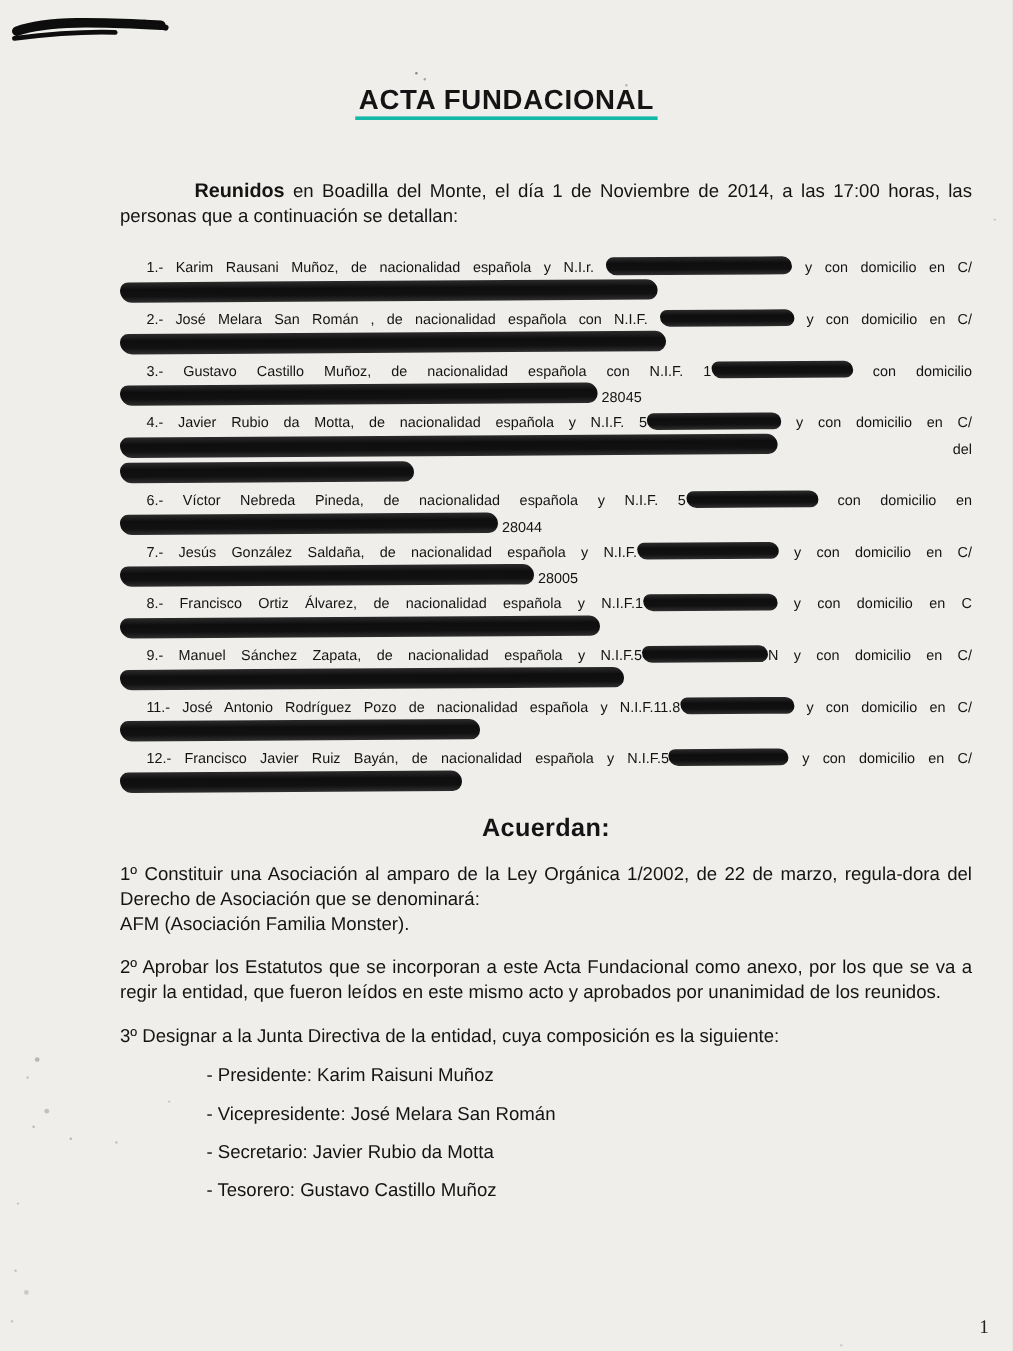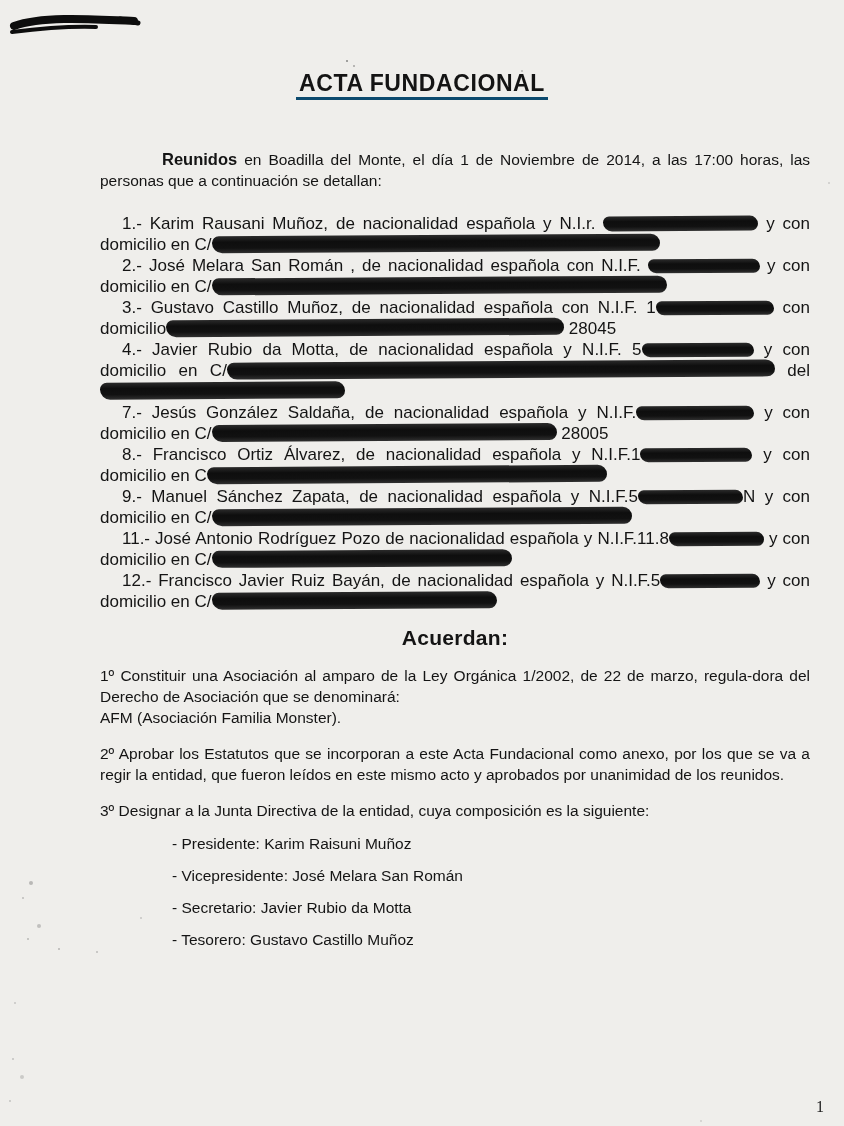--- a/index.html
+++ b/index.html
@@ -10,34 +10,34 @@
     background:#efeeeb;
     box-sizing:border-box;
     padding-top:70px;
     overflow:hidden;
     font-family:"Liberation Sans", sans-serif;
     color:#141414;
   }
   .title{margin:0;text-align:center;font-size:23px;letter-spacing:.6px;}
   .title .tl{
     font-weight:bold;
-    border-bottom:3px solid #0c4a6e;
+    border-bottom:3px solid #14b8a6;
     padding:0 3px 1px 3px;
   }
   .intro{
     margin:52px 34px 0 100px;
     font-size:15.5px;line-height:21px;
     text-align:justify;
     text-indent:62px;
     font-weight:500;
   }
   .intro .b{font-weight:bold;font-size:16.5px;}
   .list{
     margin:22px 34px 0 100px;
-    font-size:17px;line-height:21px;
+    font-size:12px;line-height:21px;
     text-align:justify;
   }
   .item{margin:0;text-indent:22px;}
   .rd{
     display:inline-block;
     height:14px;
     background:linear-gradient(180deg,#2b2b2b 0%,#0e0e0e 35%,#111 70%,#2f2f2f 100%);
     border-radius:8px 11px 9px 12px;
     vertical-align:-2px;
     transform:rotate(-.35deg);
@@ -101,20 +101,21 @@
 
   <h1 class="title"><span class="tl">ACTA FUNDACIONAL</span></h1>
 
   <p class="intro"><span class="b">Reunidos</span><span> en Boadilla del Monte, el día 1 de Noviembre de 2014, a las 17:00 horas, las personas que a continuación se detallan:</span></p>
 
   <div class="list">
       <p class="item"><span>1.- Karim Rausani Muñoz, de nacionalidad española y N.I.r. </span><span class="rd" style="width: 155px; height: 15px;"></span><span> y con domicilio en C/</span><span class="rd" style="width: 448px; height: 17px;"></span></p>
       <p class="item"><span>2.- José Melara San Román , de nacionalidad española con N.I.F. </span><span class="rd" style="width: 112px; height: 14px;"></span><span> y con domicilio en C/</span><span class="rd" style="width: 455px; height: 17px;"></span></p>
       <p class="item"><span>3.- Gustavo Castillo Muñoz, de nacionalidad española con N.I.F. 1</span><span class="rd" style="width: 118px; height: 14px;"></span><span> con domicilio</span><span class="rd" style="width: 398px; height: 17px;"></span><span> 28045</span></p>
       <p class="item"><span>4.- Javier Rubio da Motta, de nacionalidad española y N.I.F. 5</span><span class="rd" style="width: 112px; height: 14px;"></span><span> y con domicilio en C/</span><span class="rd" style="width: 548px; height: 17px;"></span><span> del</span><span class="rd" style="width: 245px; height: 17px;"></span></p>
+      <p class="item"><span>6.- Víctor Nebreda Pineda, de nacionalidad española y N.I.F. 5</span><span class="rd" style="width: 110px; height: 14px;"></span><span> con domicilio en</span><span class="rd" style="width: 315px; height: 17px;"></span><span> 28044</span></p>
       <p class="item"><span>7.- Jesús González Saldaña, de nacionalidad española y N.I.F.</span><span class="rd" style="width: 118px; height: 14px;"></span><span> y con domicilio en C/</span><span class="rd" style="width: 345px; height: 17px;"></span><span> 28005</span></p>
       <p class="item"><span>8.- Francisco Ortiz Álvarez, de nacionalidad española y N.I.F.1</span><span class="rd" style="width: 112px; height: 14px;"></span><span> y con domicilio en C</span><span class="rd" style="width: 400px; height: 17px;"></span></p>
       <p class="item"><span>9.- Manuel Sánchez Zapata, de nacionalidad española y N.I.F.5</span><span class="rd" style="width: 105px; height: 14px;"></span><span>N y con domicilio en C/</span><span class="rd" style="width: 420px; height: 17px;"></span></p>
       <p class="item"><span>11.- José Antonio Rodríguez Pozo de nacionalidad española y N.I.F.11.8</span><span class="rd" style="width: 95px; height: 14px;"></span><span> y con domicilio en C/</span><span class="rd" style="width: 300px; height: 17px;"></span></p>
       <p class="item"><span>12.- Francisco Javier Ruiz Bayán, de nacionalidad española y N.I.F.5</span><span class="rd" style="width: 100px; height: 14px;"></span><span> y con domicilio en C/</span><span class="rd" style="width: 285px; height: 17px;"></span></p>
     </div>
 
   <h2 class="acuerdan">Acuerdan:</h2>
 
   <p class="para"><span>1º Constituir una Asociación al amparo de la Ley Orgánica 1/2002, de 22 de marzo, regula-dora del Derecho de Asociación que se denominará:</span><br><span>AFM (Asociación Familia Monster).</span></p>

